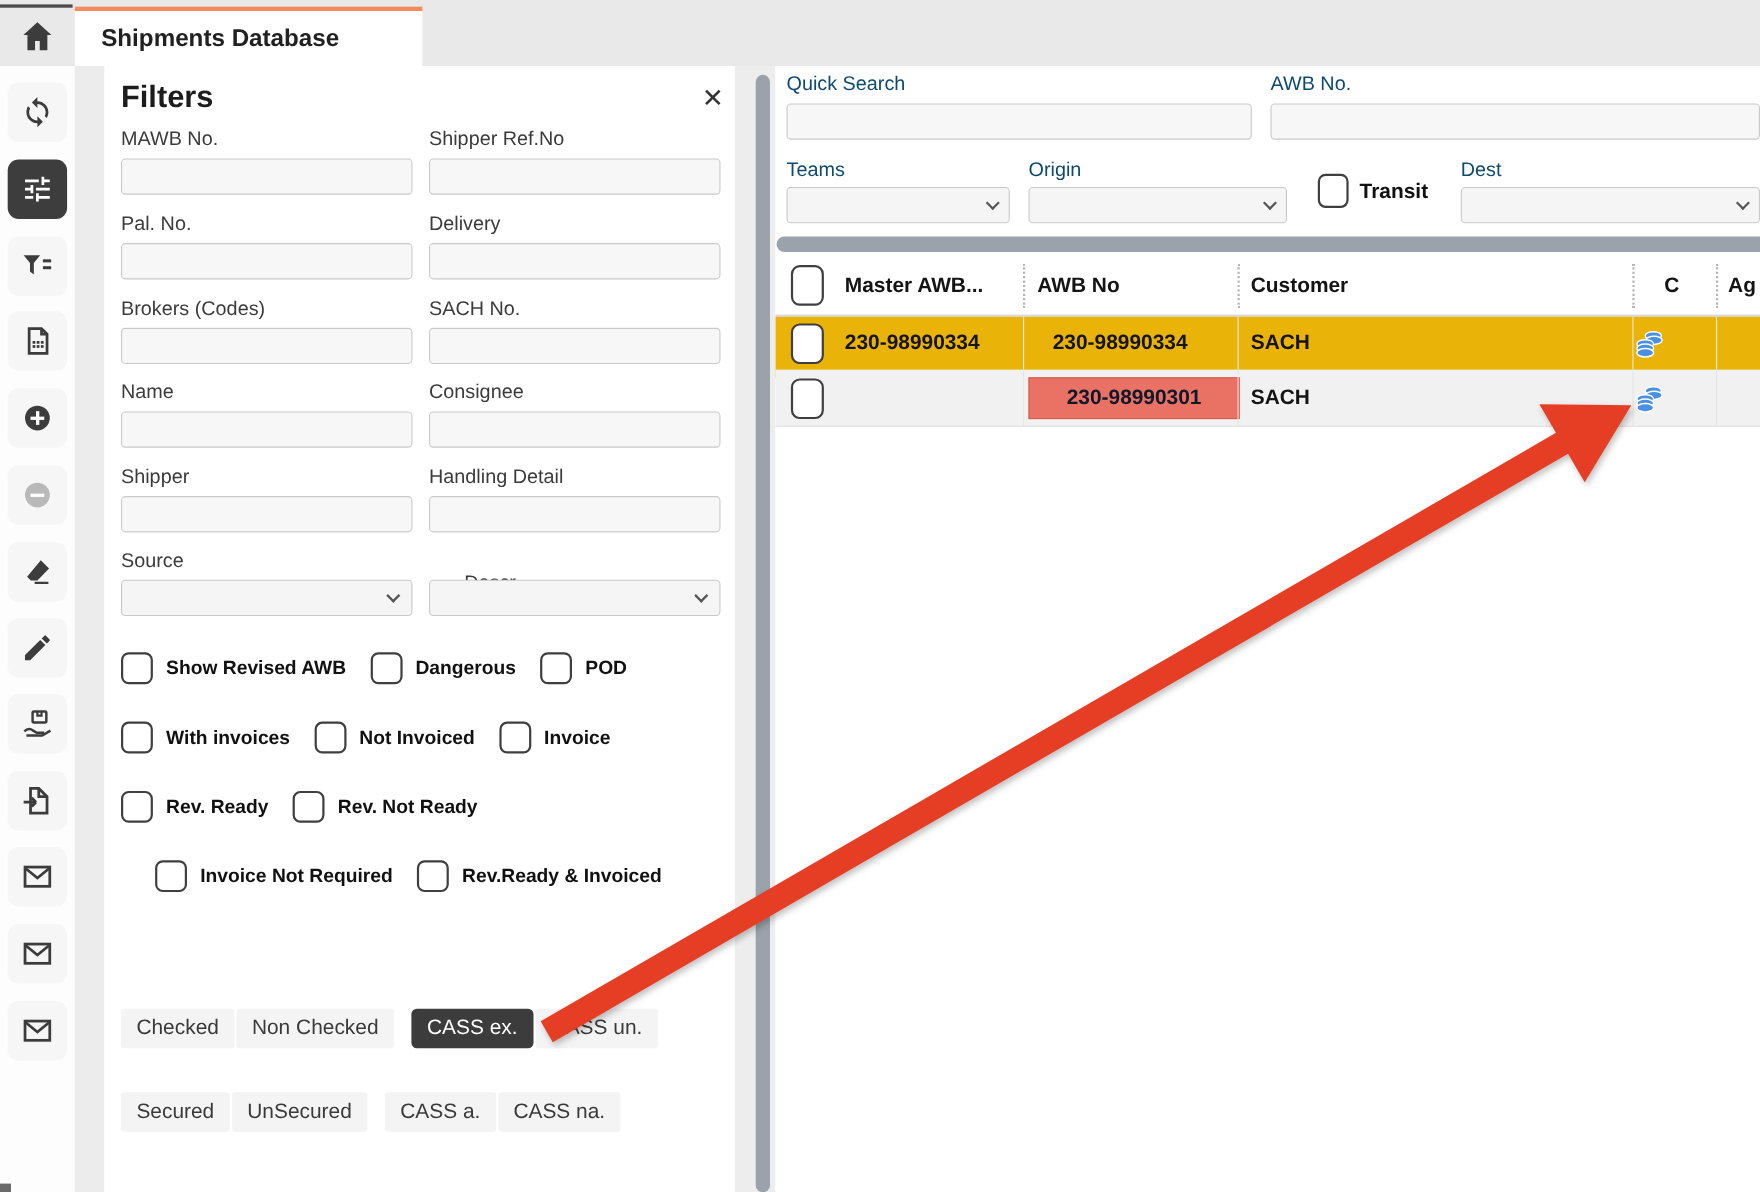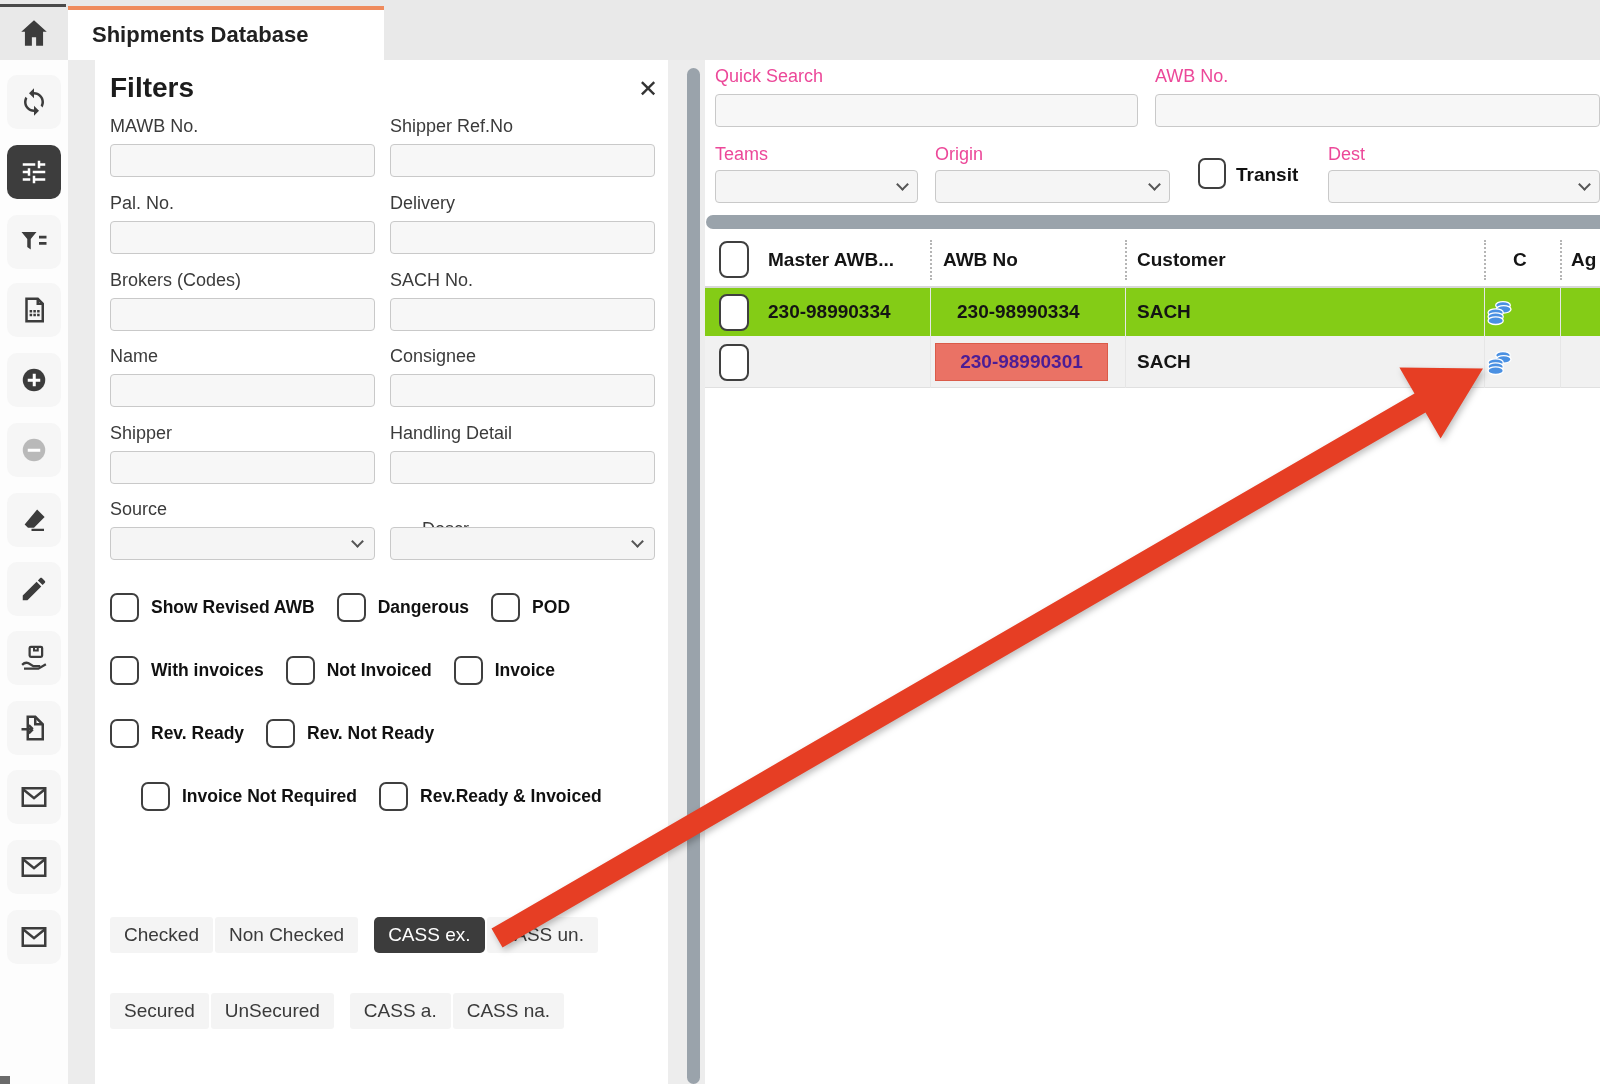--- a/index.html
+++ b/index.html
@@ -41,37 +41,37 @@
   .grp { display:flex; gap:2px; }
   .gsp { width:16px; }
 
   
   #gap-mid { left:668px; top:60px; width:37px; height:1024px; background:#ededed; }
   #v-scrollbar { left:687px; top:68px; width:13px; height:1016px; background:#9aa3ab; border-radius:7px; }
   #main { left:705px; top:60px; width:895px; height:1024px; background:#fff; }
   #h-scrollbar { left:706px; top:215px; width:894px; height:14px; background:#9aa3ab; border-radius:7px 0 0 7px; }
 
   
-  .m-lbl { position:absolute; font-size:18px; color:#ec4899; }
+  .m-lbl { position:absolute; font-size:18px; color:#0c4a6e; }
   .m-inp { position:absolute; height:33px; background:#f7f7f7; border:1px solid #c9c9c9; border-radius:4px; font-size:16px; padding:0 8px; color:#222; }
   .m-sel { position:absolute; height:33px; background:#f5f5f5; border:1px solid #c9c9c9; border-radius:4px; display:flex; align-items:center; justify-content:flex-end; padding-right:10px; }
   #transit-cb { position:absolute; left:1198px; top:158px; width:28px; height:31px; border:2px solid #3f3f3f; border-radius:7px; background:#fff; }
   #transit-label { position:absolute; left:1236px; top:164px; font-size:19px; font-weight:bold; color:#111; }
 
   
   #thead { left:705px; top:232px; width:895px; height:56px; background:#fff; border-bottom:2px solid #d8d8d8; }
   .th { position:absolute; font-size:19px; font-weight:bold; color:#141414; top:17px; }
   .hsep { position:absolute; top:8px; height:40px; border-left:2px dotted #b5b5b5; }
   .row { position:absolute; left:705px; width:895px; }
-  #row1 { top:288px; height:56px; background:#84cc16; }
+  #row1 { top:288px; height:56px; background:#eab308; }
   #row2 { top:336px; height:52px; background:#f1f1f1; border-bottom:1px solid #e0e0e0; }
   .rsep { position:absolute; left:0; top:288px; height:100px; border-left:1px solid #e6e6e6; }
   .row-cb { position:absolute; left:14px; width:30px; height:37px; border:2px solid #3f3f3f; border-radius:8px; background:#fff; }
   .cell { position:absolute; font-size:19px; font-weight:bold; color:#141414; }
-  #awb-hl { position:absolute; left:230px; top:7px; width:173px; height:38px; background:#ea7265; border:1px solid #da5b49; display:flex; align-items:center; justify-content:center; font-size:19px; font-weight:bold; color:#4c1d95; }
+  #awb-hl { position:absolute; left:230px; top:7px; width:192px; height:38px; background:#ea7265; border:1px solid #da5b49; display:flex; align-items:center; justify-content:center; font-size:19px; font-weight:bold; color:#0f172a; }
   .coins { position:absolute; left:778px; width:32px; height:32px; }
 
   
   #arrow-overlay { left:0; top:0; width:1600px; height:1084px; pointer-events:none; z-index:60; }
 </style>
 </head>
 <body>
 
 <div class="abs" id="top-strip"></div>
 <div class="abs" id="top-dark-line"></div>

